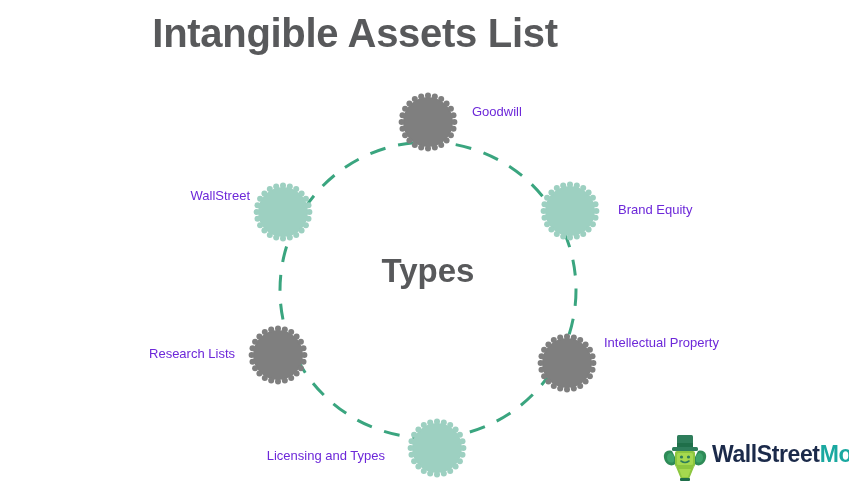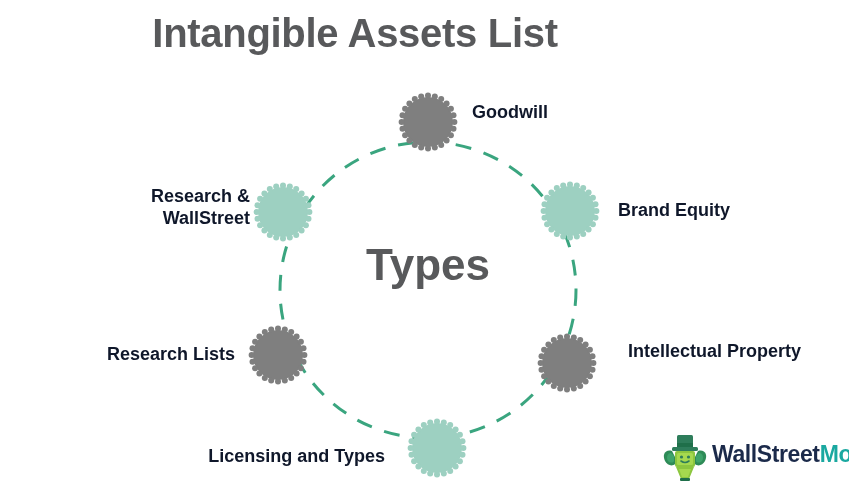--- a/index.html
+++ b/index.html
@@ -47,24 +47,24 @@
     left: 0;
     top: 0;
     width: 849px;
     height: 487px;
     overflow: visible;
   }
 
   #center-label {
     position: absolute;
     left: 328px;
-    top: 245px;
+    top: 251px;
     width: 200px;
     text-align: center;
-    font-size: 44px;
+    font-size: 33px;
     font-weight: bold;
     color: #58595b;
     line-height: 40px;
   }
 
   
   .node {
     position: absolute;
     width: 60px;
     height: 60px;
@@ -72,23 +72,23 @@
   .node svg {
     display: block;
     width: 60px;
     height: 60px;
     overflow: visible;
   }
 
   
   .node-label {
     position: absolute;
-    font-size: 18px;
-    font-weight: bold;
-    color: #0f172a;
+    font-size: 13px;
+    font-weight: normal;
+    color: #6d28d9;
     line-height: 22px;
     white-space: nowrap;
   }
   .node-label.right { text-align: left; }
   .node-label.left  { text-align: right; }
   .node-label.two-line { white-space: normal; }
 
   
   #logo {
     position: absolute;
@@ -227,21 +227,21 @@
             <circle cx="3.6" cy="30" r="3"></circle>
               <circle cx="4.5" cy="23.2" r="3"></circle>
             <circle cx="7.1" cy="16.8" r="3"></circle>
               <circle cx="11.4" cy="11.4" r="3"></circle>
             <circle cx="16.8" cy="7.1" r="3"></circle>
               <circle cx="23.2" cy="4.5" r="3"></circle>
           </g>
         </g>
       </svg>
     </div>
-    <div class="node-label right" style="left:604px; top:340px;margin-left:24px;">Intellectual Property</div>
+    <div class="node-label right" style="left:604px; top:332px;">Intellectual Property</div>
 
     <div class="node" style="left:407px; top:418px;">
       <svg viewBox="0 0 60 60">
         <g fill="#9dd0c1">
           <circle cx="30" cy="30" r="25"></circle>
           <g>
             <circle cx="30" cy="3.6" r="3"></circle>
               <circle cx="36.8" cy="4.5" r="3"></circle>
             <circle cx="43.2" cy="7.1" r="3"></circle>
               <circle cx="48.6" cy="11.4" r="3"></circle>
@@ -333,21 +333,20 @@
               <circle cx="4.5" cy="23.2" r="3"></circle>
             <circle cx="7.1" cy="16.8" r="3"></circle>
               <circle cx="11.4" cy="11.4" r="3"></circle>
             <circle cx="16.8" cy="7.1" r="3"></circle>
               <circle cx="23.2" cy="4.5" r="3"></circle>
           </g>
         </g>
       </svg>
     </div>
     <div class="node-label left two-line" style="left:50px; top:185px; width:200px;">
-      <div>Research &amp;</div>
       <div>WallStreet</div>
     </div>
 
   </div>
 
   <div id="logo">
     <svg id="logo-mark" viewBox="0 0 46 50">
 
       <path d="M10 20 C3 18, 0 24, 3 30 C5 34, 10 36, 13 33 L13 26 Z" fill="#2e8b57"></path>
       <path d="M9 22 C5 22, 4 27, 6 30 C8 32, 11 32, 12 30 L12 25 Z" fill="#3da36b"></path>

